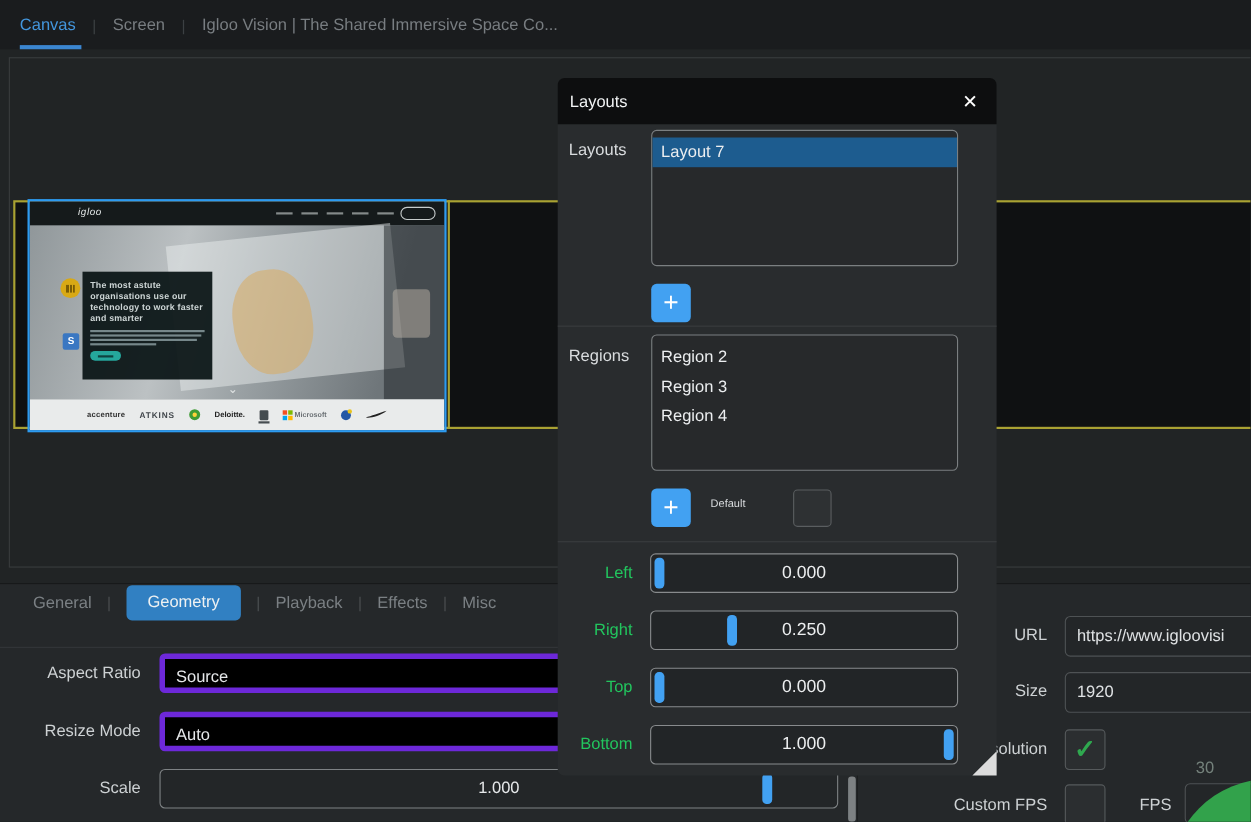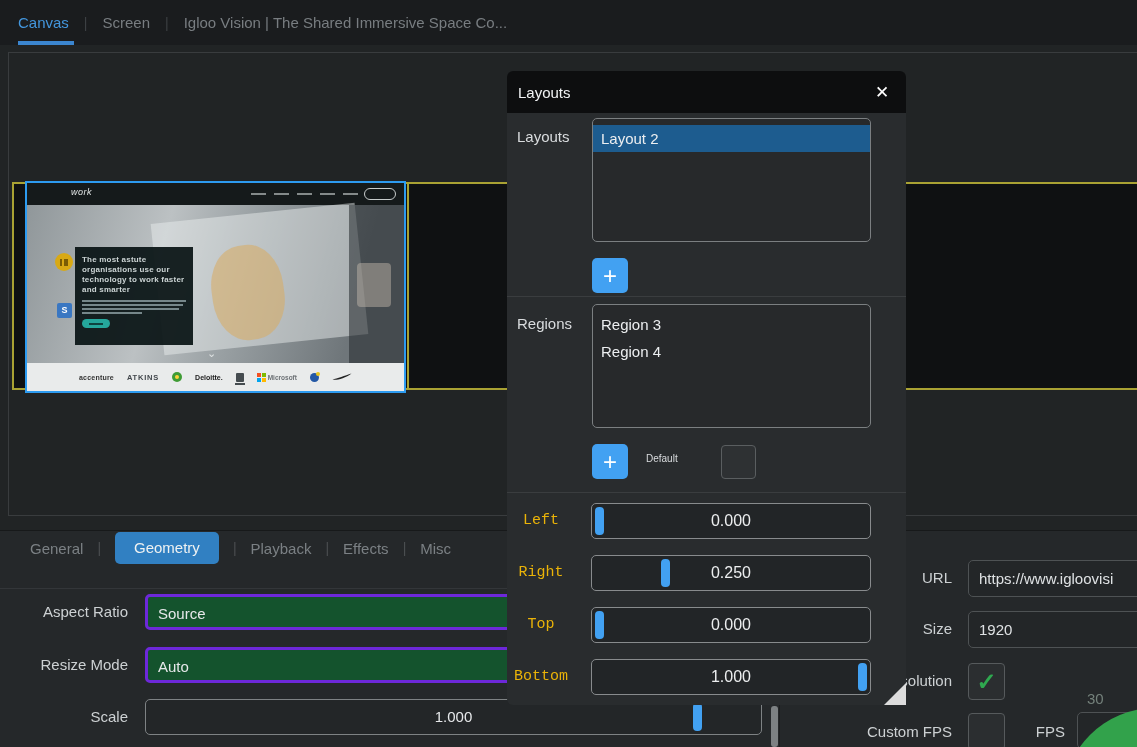--- a/index.html
+++ b/index.html
@@ -91,21 +91,21 @@
   .list-item.selected{background:#1d5c8f;}
   .list-item.selected.focused{border:1px solid #4593d6;line-height:25px;}
   .plus-btn{left:85px;width:36px;height:35px;background:#42a1f2;border-radius:5px;
     display:flex;align-items:center;justify-content:center;font-size:24px;font-weight:300;color:#fff;}
   .plus-1{top:187px;} .plus-2{top:373px;}
   .default-label{left:139px;top:382px;font-size:10px;color:#d9dcde;}
   .default-checkbox{left:214px;top:374px;width:35px;height:34px;background:#2e3133;
     border:1px solid #5a5e60;border-radius:4px;box-sizing:border-box;}
   .dlg-sep{left:0;width:399px;height:1px;background:#3a3d3f;}
   .sep-1{top:225px;} .sep-2{top:421px;}
-  .slider-label{width:68px;text-align:center;font-size:15px;color:#eab308;left:0;font-family:Liberation Mono, monospace;}
+  .slider-label{width:68px;text-align:right;font-size:15px;color:#22c55e;left:0;}
   .sl-0{top:441px;} .sl-1{top:493px;} .sl-2{top:545px;} .sl-3{top:597px;}
   .slider-box{left:84px;width:280px;height:36px;background:#222527;border:1px solid #888b8d;
     border-radius:5px;box-sizing:border-box;text-align:center;font-size:16px;line-height:34px;color:#eceeef;}
   .sb-0{top:432px;} .sb-1{top:484px;} .sb-2{top:536px;} .sb-3{top:588px;}
   .slider-handle{top:3px;width:9px;height:28px;border-radius:4px;background:#42a1f2;}
   .h-left{left:3px;} .h-quarter{left:69px;} .h-right{left:266px;}
   .dlg-grip{right:0;bottom:0;width:0;height:0;border-bottom:22px solid #dcdcdc;border-left:22px solid transparent;}
 
   
   .panel{left:0;top:530px;width:1137px;height:217px;background:#25282a;border-top:1px solid #17191a;box-sizing:border-box;}
@@ -114,21 +114,21 @@
 
   .tabs-row{left:30px;top:532px;height:32px;display:flex;align-items:center;gap:14px;}
   .ptab{font-size:15px;color:#7b8084;white-space:nowrap;}
   .ptab-pipe{color:#4a4e50;font-size:14px;}
   .ptab-active{background:#3180c2;color:#eef1f2;border-radius:5px;height:32px;line-height:32px;padding:0 19px;}
   .tabs-divider{left:0;top:588px;width:779px;height:1px;background:#333639;}
 
   .field-label{font-size:15px;color:#cdd1d3;text-align:right;}
   .lp-label{left:0;width:128px;}
   .lpl-0{top:603px;} .lpl-1{top:656px;} .lpl-2{top:708px;}
-  .lp-input{left:145px;width:605px;height:36px;background:#14532d;border:3px solid #6d28d9;
+  .lp-input{left:145px;width:605px;height:36px;background:#000000;border:5px solid #6d28d9;
     border-radius:5px;box-sizing:border-box;font-size:15px;color:#e6e8ea;line-height:34px;padding-left:10px;}
   .lpi-0{top:594px;} .lpi-1{top:647px;}
   .lp-slider{left:145px;top:699px;width:617px;height:36px;background:#232628;border:1px solid #7e8284;
     border-radius:5px;box-sizing:border-box;text-align:center;font-size:15px;line-height:34px;color:#e6e8ea;}
   .lp-slider .slider-handle{left:547px;}
 
   .rp-label{left:790px;width:162px;}
   .rpl-url{top:569px;} .rpl-size{top:620px;} .rpl-res{top:672px;} .rpl-fps{top:723px;}
   .rp-input{left:968px;width:260px;height:37px;background:#232628;border:1px solid #4e5254;
     border-radius:5px;box-sizing:border-box;font-size:15px;color:#dfe2e4;line-height:35px;padding-left:10px;
@@ -156,21 +156,21 @@
 <div class="abs tab-underline"></div>
 
 <div class="abs canvas-area">
   <div class="abs canvas-frame"></div>
   <div class="abs region-band"></div>
   <div class="abs region-vline vline-1"></div>
   <div class="abs region-vline vline-2"></div>
 
   <div class="abs thumb">
     <div class="abs site-header">
-      <span class="abs site-brand">work</span>
+      <span class="abs site-brand">igloo</span>
       <span class="abs site-nav">
           <i></i>
           <i></i>
           <i></i>
           <i></i>
           <i></i>
         </span>
       <span class="abs site-nav-pill"></span>
     </div>
     <div class="abs site-hero">
@@ -270,28 +270,29 @@
 <div class="abs scroll-thumb"></div>
 
 <div class="abs dialog">
   <div class="abs dlg-header">
     <span class="dlg-title">Layouts</span>
     <span class="dlg-close">✕</span>
   </div>
 
   <span class="abs dlg-label lbl-layouts">Layouts</span>
   <div class="abs listbox listbox-layouts">
-    <div class="list-item selected">Layout 2</div>
+    <div class="list-item selected">Layout 7</div>
   </div>
   <div class="abs plus-btn plus-1">+</div>
 
   <div class="abs dlg-sep sep-1"></div>
 
   <span class="abs dlg-label lbl-regions">Regions</span>
   <div class="abs listbox listbox-regions">
+    <div class="list-item">Region 2</div>
     <div class="list-item">Region 3</div>
     <div class="list-item">Region 4</div>
   </div>
   <div class="abs plus-btn plus-2">+</div>
   <span class="abs default-label">Default</span>
   <div class="abs default-checkbox"></div>
 
   <div class="abs dlg-sep sep-2"></div>
 
   <span class="abs slider-label sl-0">Left</span>

